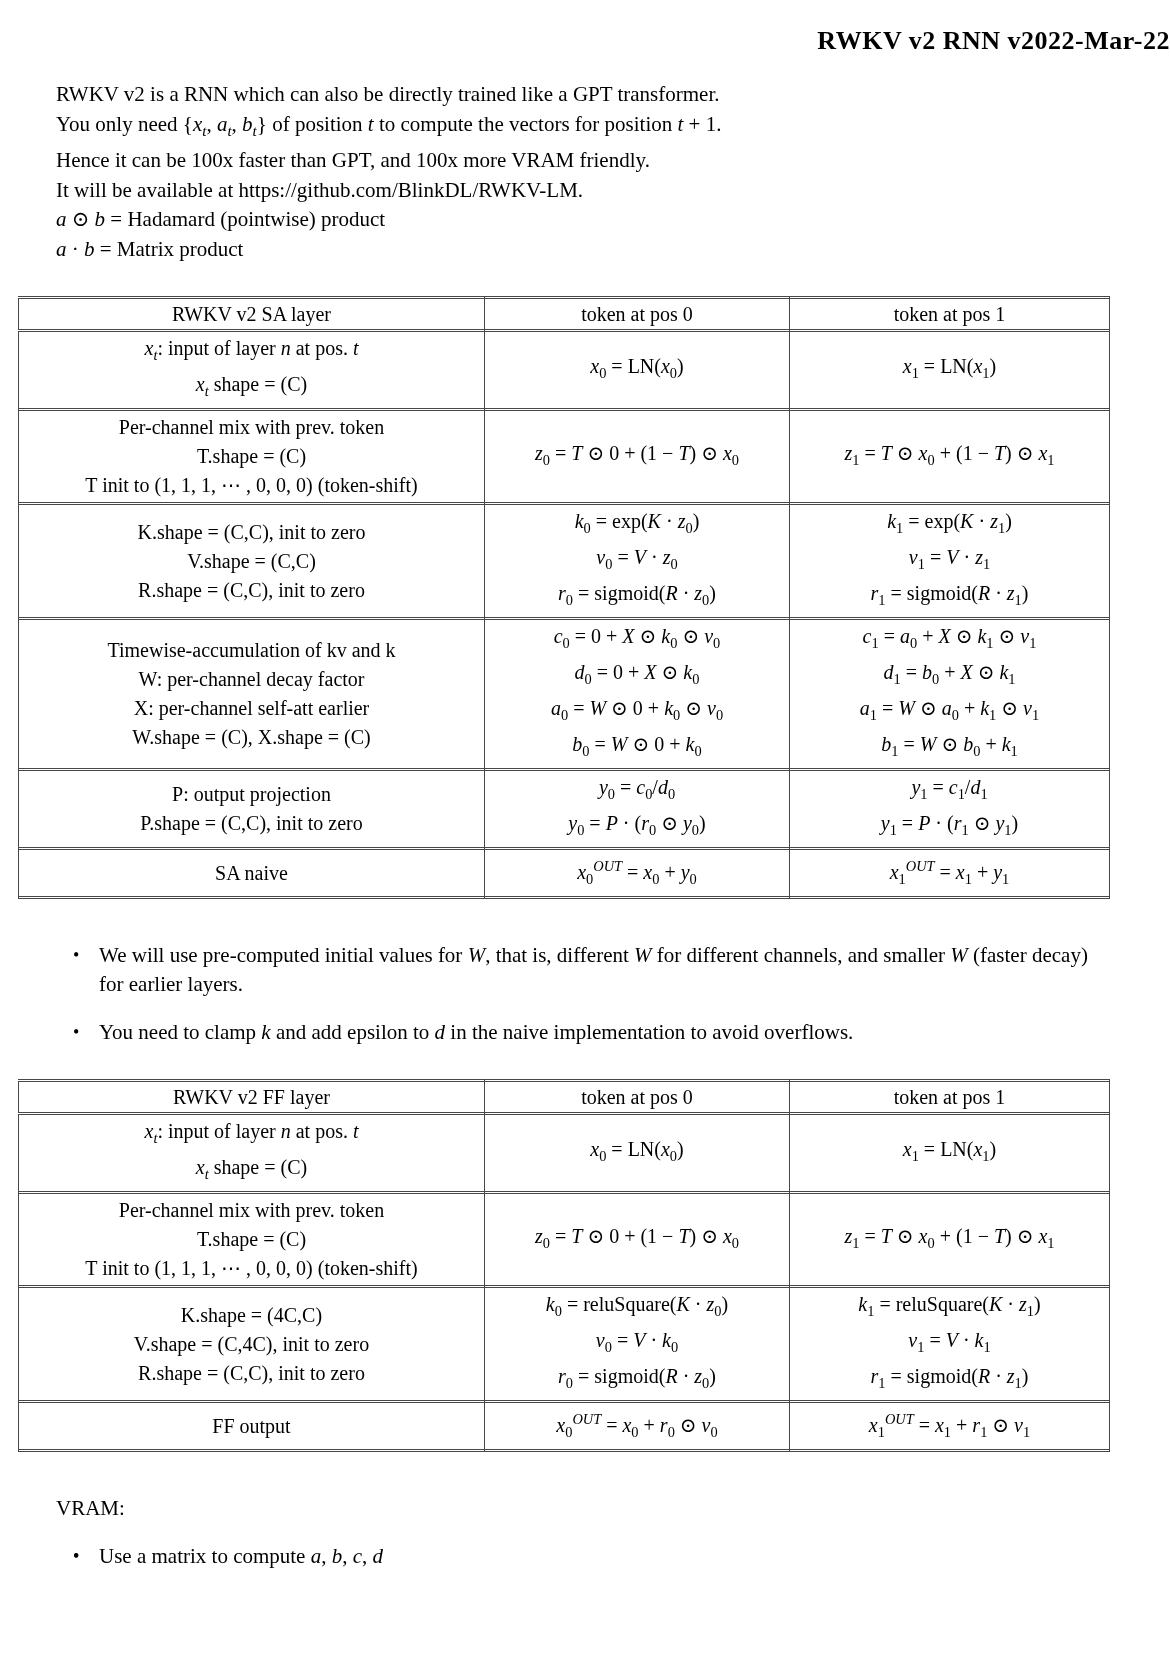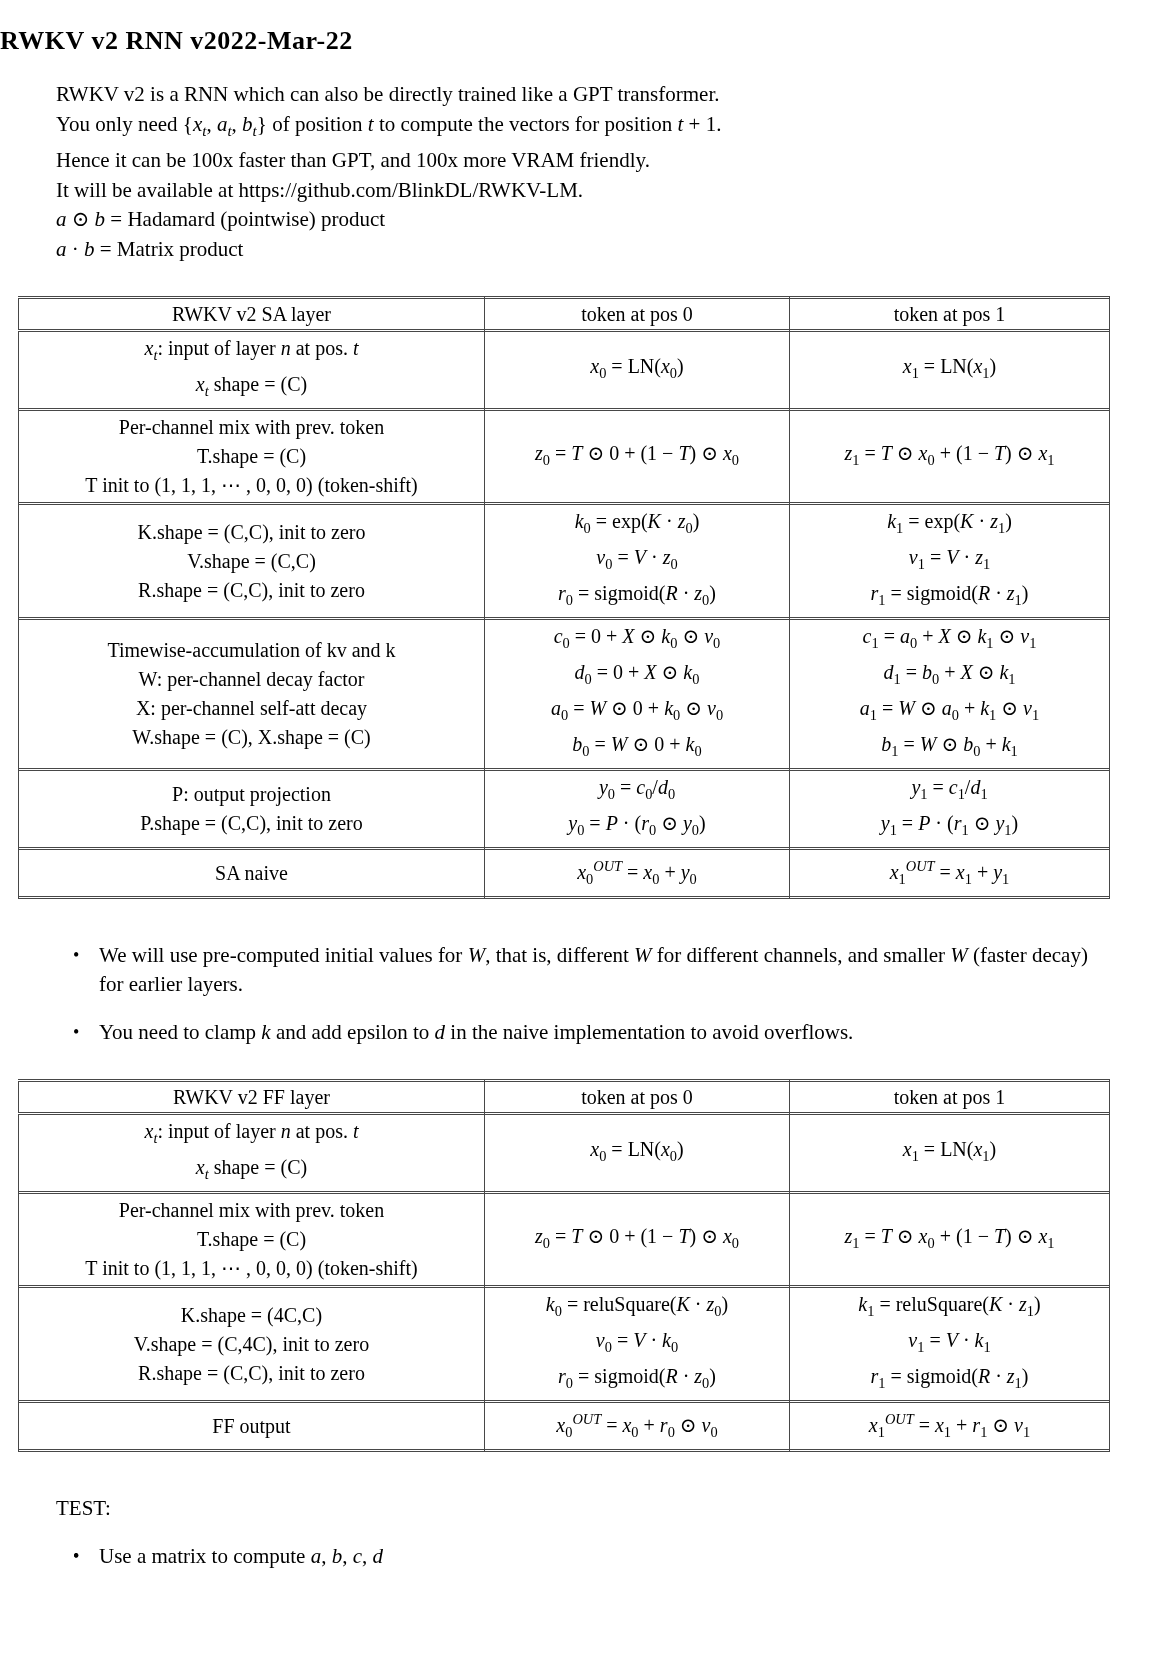--- a/index.html
+++ b/index.html
@@ -13,21 +13,21 @@
     height: 1674px;
     overflow: hidden;
     color: #000000;
     font-family: "Liberation Serif", "DejaVu Serif", serif;
     font-size: 21px;
   }
   .doc { padding-top: 26px; }
 
   .title {
     margin: 0 0 24px 0;
-    text-align: left;
+    text-align: right;
     font-size: 26px;
     font-weight: bold;
     letter-spacing: 0.5px;
   }
 
   .intro {
     margin-left: 56px;
     margin-right: 40px;
   }
   .intro-line {
@@ -166,21 +166,21 @@
           <td>
             <div class="formula-line"><i>k</i><sub>1</sub> = exp(<i>K</i> · <i>z</i><sub>1</sub>)</div>
             <div class="formula-line"><i>v</i><sub>1</sub> = <i>V</i> · <i>z</i><sub>1</sub></div>
             <div class="formula-line"><i>r</i><sub>1</sub> = sigmoid(<i>R</i> · <i>z</i><sub>1</sub>)</div>
           </td>
         </tr>
         <tr>
           <td>
             <div class="label-line">Timewise-accumulation of kv and k</div>
             <div class="label-line">W: per-channel decay factor</div>
-            <div class="label-line">X: per-channel self-att decay</div>
+            <div class="label-line">X: per-channel self-att earlier</div>
             <div class="label-line">W.shape = (C), X.shape = (C)</div>
           </td>
           <td>
             <div class="formula-line"><i>c</i><sub>0</sub> = 0 + <i>X</i> ⊙ <i>k</i><sub>0</sub> ⊙ <i>v</i><sub>0</sub></div>
             <div class="formula-line"><i>d</i><sub>0</sub> = 0 + <i>X</i> ⊙ <i>k</i><sub>0</sub></div>
             <div class="formula-line"><i>a</i><sub>0</sub> = <i>W</i> ⊙ 0 + <i>k</i><sub>0</sub> ⊙ <i>v</i><sub>0</sub></div>
             <div class="formula-line"><i>b</i><sub>0</sub> = <i>W</i> ⊙ 0 + <i>k</i><sub>0</sub></div>
           </td>
           <td>
             <div class="formula-line"><i>c</i><sub>1</sub> = <i>a</i><sub>0</sub> + <i>X</i> ⊙ <i>k</i><sub>1</sub> ⊙ <i>v</i><sub>1</sub></div>
@@ -288,20 +288,20 @@
             <div class="formula-line"><i>x</i><sub>0</sub><sup><i>OUT</i></sup> = <i>x</i><sub>0</sub> + <i>r</i><sub>0</sub> ⊙ <i>v</i><sub>0</sub></div>
           </td>
           <td>
             <div class="formula-line"><i>x</i><sub>1</sub><sup><i>OUT</i></sup> = <i>x</i><sub>1</sub> + <i>r</i><sub>1</sub> ⊙ <i>v</i><sub>1</sub></div>
           </td>
         </tr>
       </tbody>
   </table>
 
   <div class="section todo-section">
-    <div class="section-heading">TEST:</div>
+    <div class="section-heading">VRAM:</div>
     <div class="todo-list">
         <div class="bitem"><span class="bullet">•</span></div>
         <div class="bitem"><span class="bullet">•</span><span class="btext">Use a matrix to compute <i>a</i>, <i>b</i>, <i>c</i>, <i>d</i></span></div>
       </div>
   </div>
 
 </div>
 
 </body></html>

